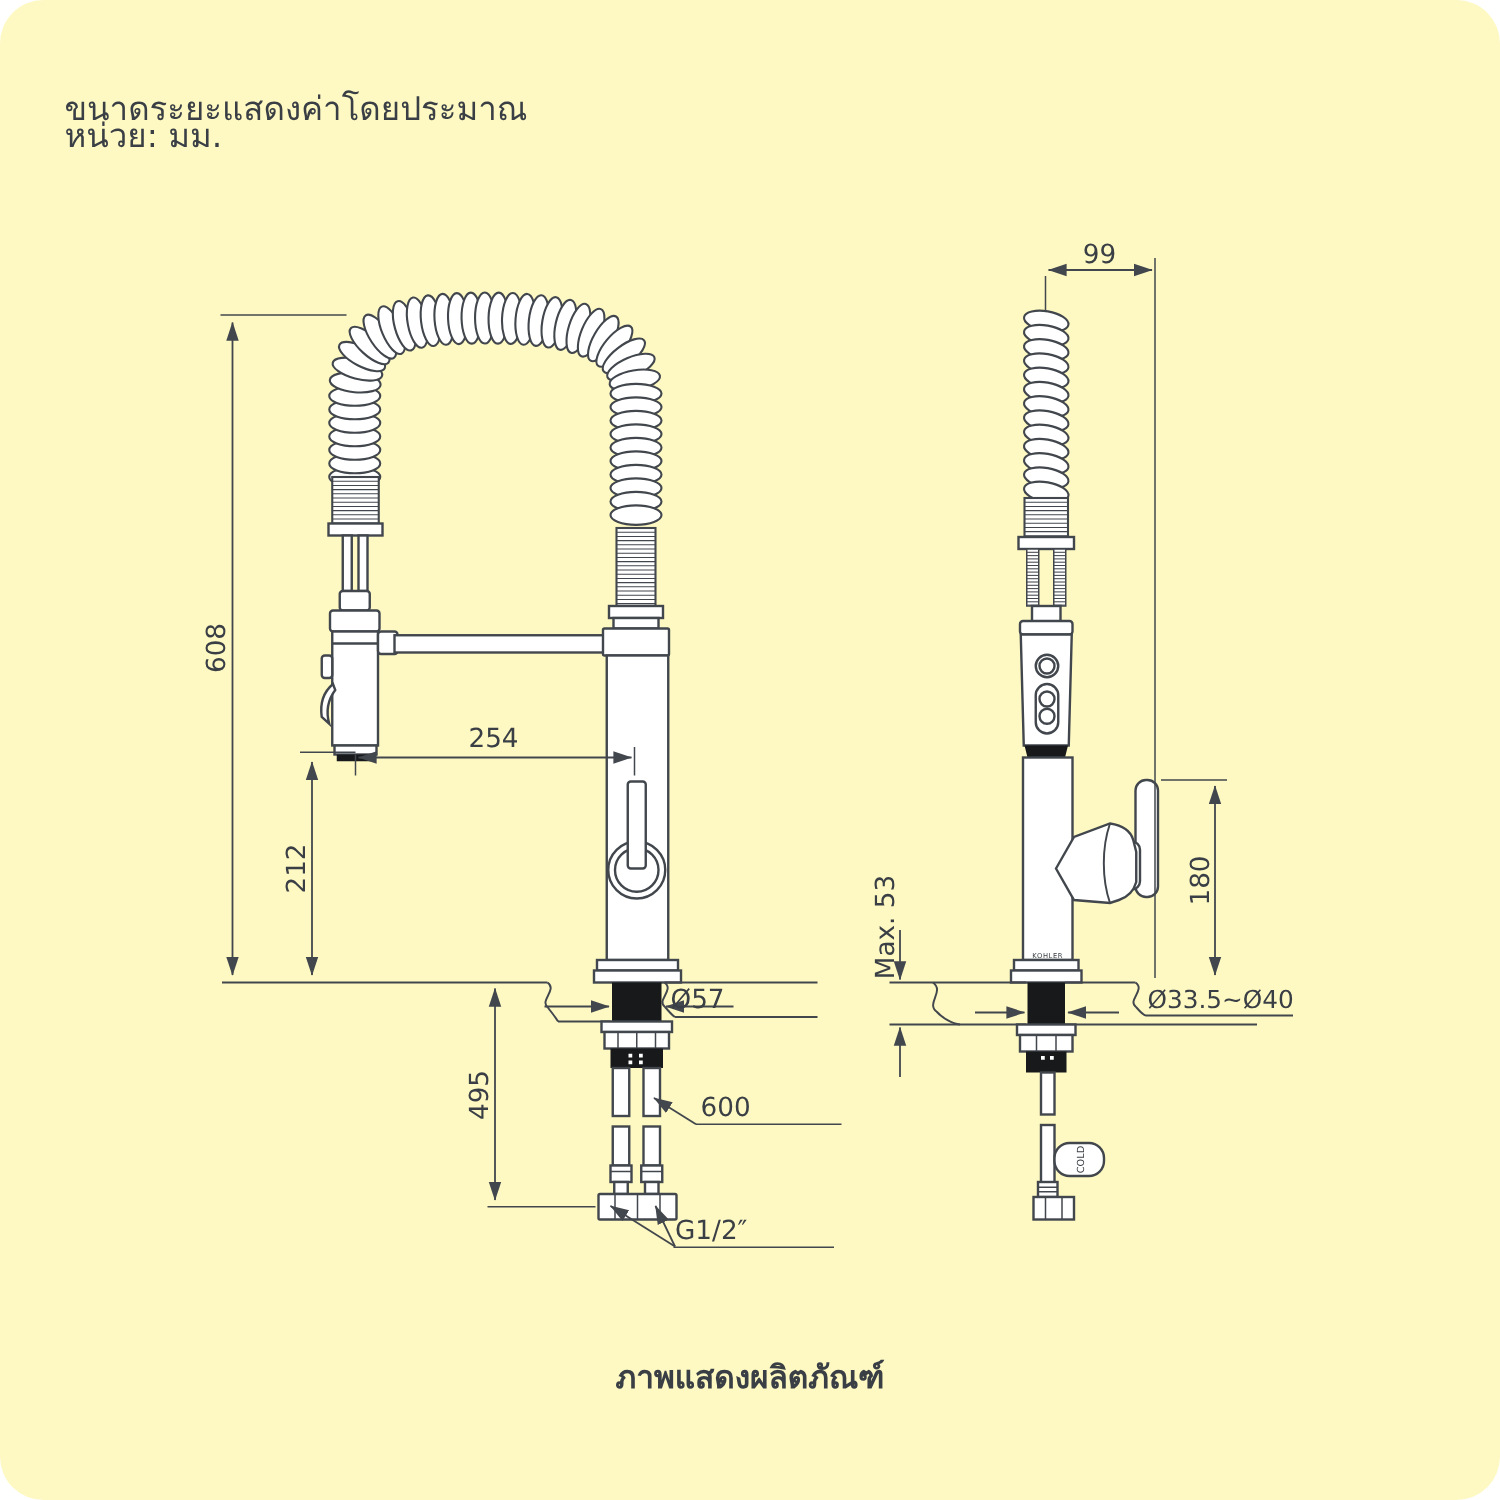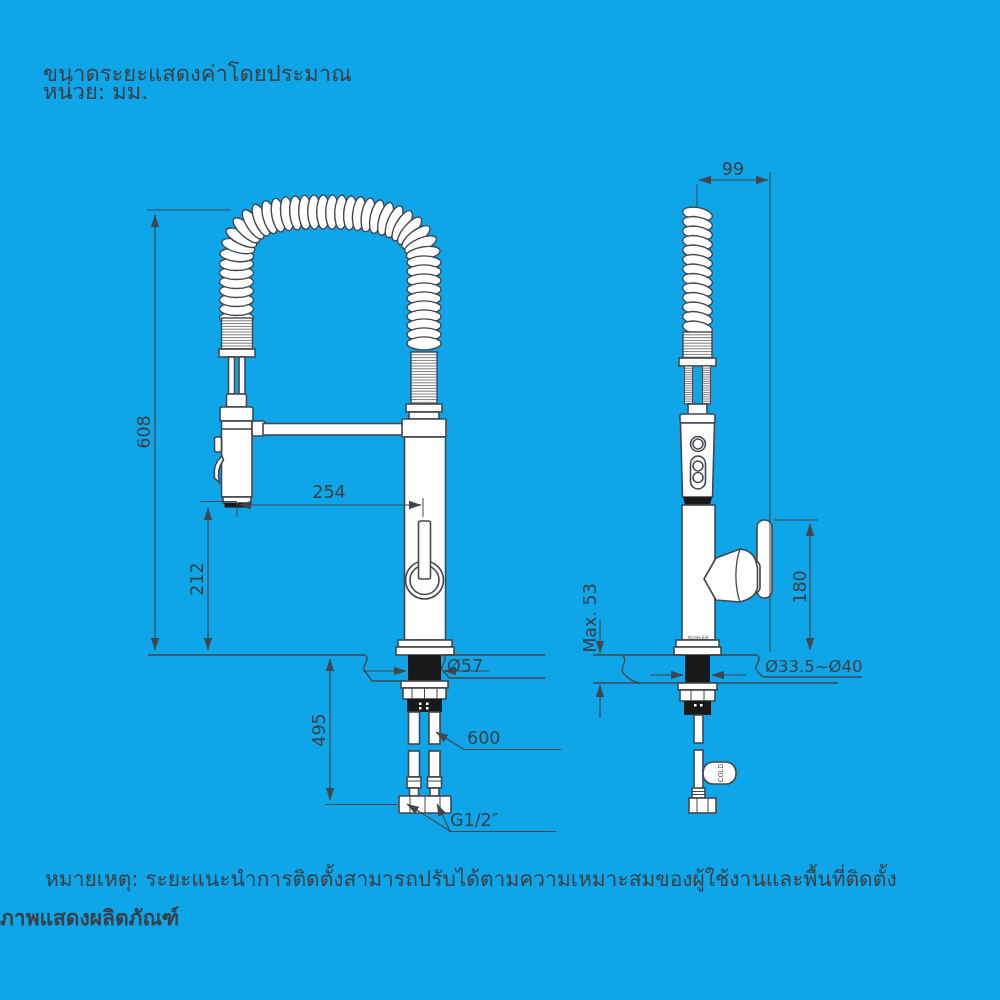--- a/index.html
+++ b/index.html
@@ -1,24 +1,24 @@
 <!DOCTYPE html>
 <html><head>
 <meta charset="utf-8">
 <style>
   html,body{margin:0;padding:0;background:#fff;}
   .stage{
-    position:relative;width:1000px;height:1000px;background:#0ea5e9;
-    font-family:"DejaVu Sans","Liberation Sans",sans-serif;color:#3a3f45;overflow:hidden;
+    position:relative;width:1000px;height:1000px;background:#fef9c3;
+    font-family:"DejaVu Sans","Liberation Sans",sans-serif;color:#3a3f45;overflow:hidden;border-radius:29px;
   }
   .note{position:absolute;font-size:22px;line-height:1.45;color:#3a3f45;white-space:nowrap;}
   #size-note{left:43px;top:58px;}
   #unit-note{left:43px;top:76px;}
   #footnote{left:45px;top:864px;font-size:21px;white-space:normal;width:920px;}
-  #caption{left:0;top:903px;width:100%;text-align:left;font-weight:bold;font-size:21px;}
+  #caption{left:0;top:903px;width:100%;text-align:center;font-weight:bold;font-size:21px;}
   svg{position:absolute;left:0;top:0;}
   svg text{font-family:"DejaVu Sans","Liberation Sans",sans-serif;fill:#3a3f45;}
   .dimt{font-size:17.5px;}
   .dimt-s{font-size:16.5px;}
 </style>
 </head>
 <body>
 
 <div class="stage">
 
@@ -377,15 +377,14 @@
     </g>
 
     <g>
       <text class="dimt" x="733" y="175" text-anchor="middle">99</text>
       <text class="dimt" transform="translate(806 587) rotate(-90)" text-anchor="middle">180</text>
       <text class="dimt" transform="translate(596 618) rotate(-90)" text-anchor="middle">Max. 53</text>
       <text class="dimt-s" x="765" y="672">Ø33.5~Ø40</text>
     </g>
   </svg>
 
-  <div id="footnote" class="note">หมายเหตุ: ระยะแนะนำการติดตั้งสามารถปรับได้ตามความเหมาะสมของผู้ใช้งานและพื้นที่ติดตั้ง</div>
   <div id="caption" class="note">ภาพแสดงผลิตภัณฑ์</div>
 </div>
 
 </body></html>

